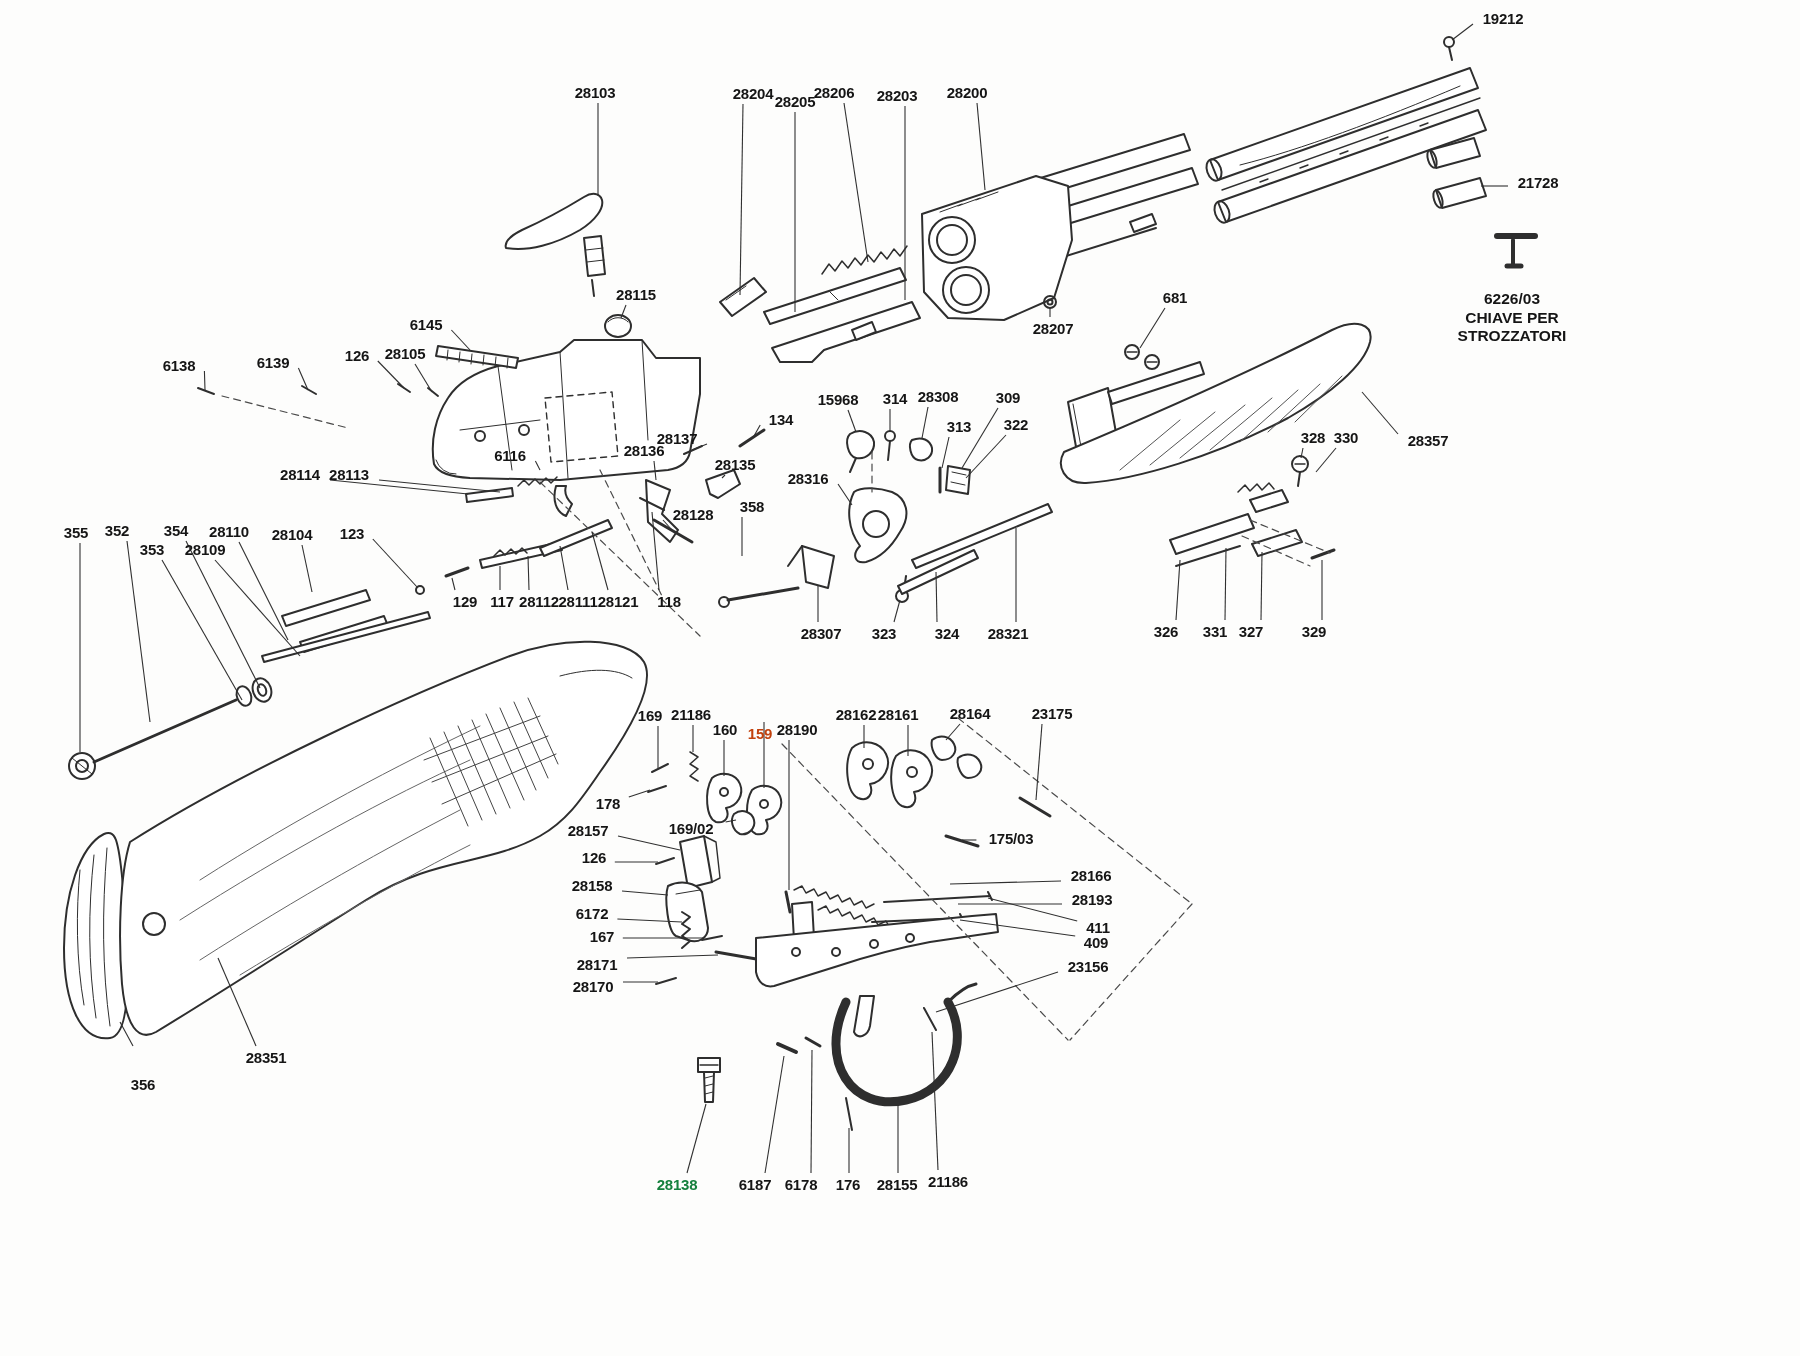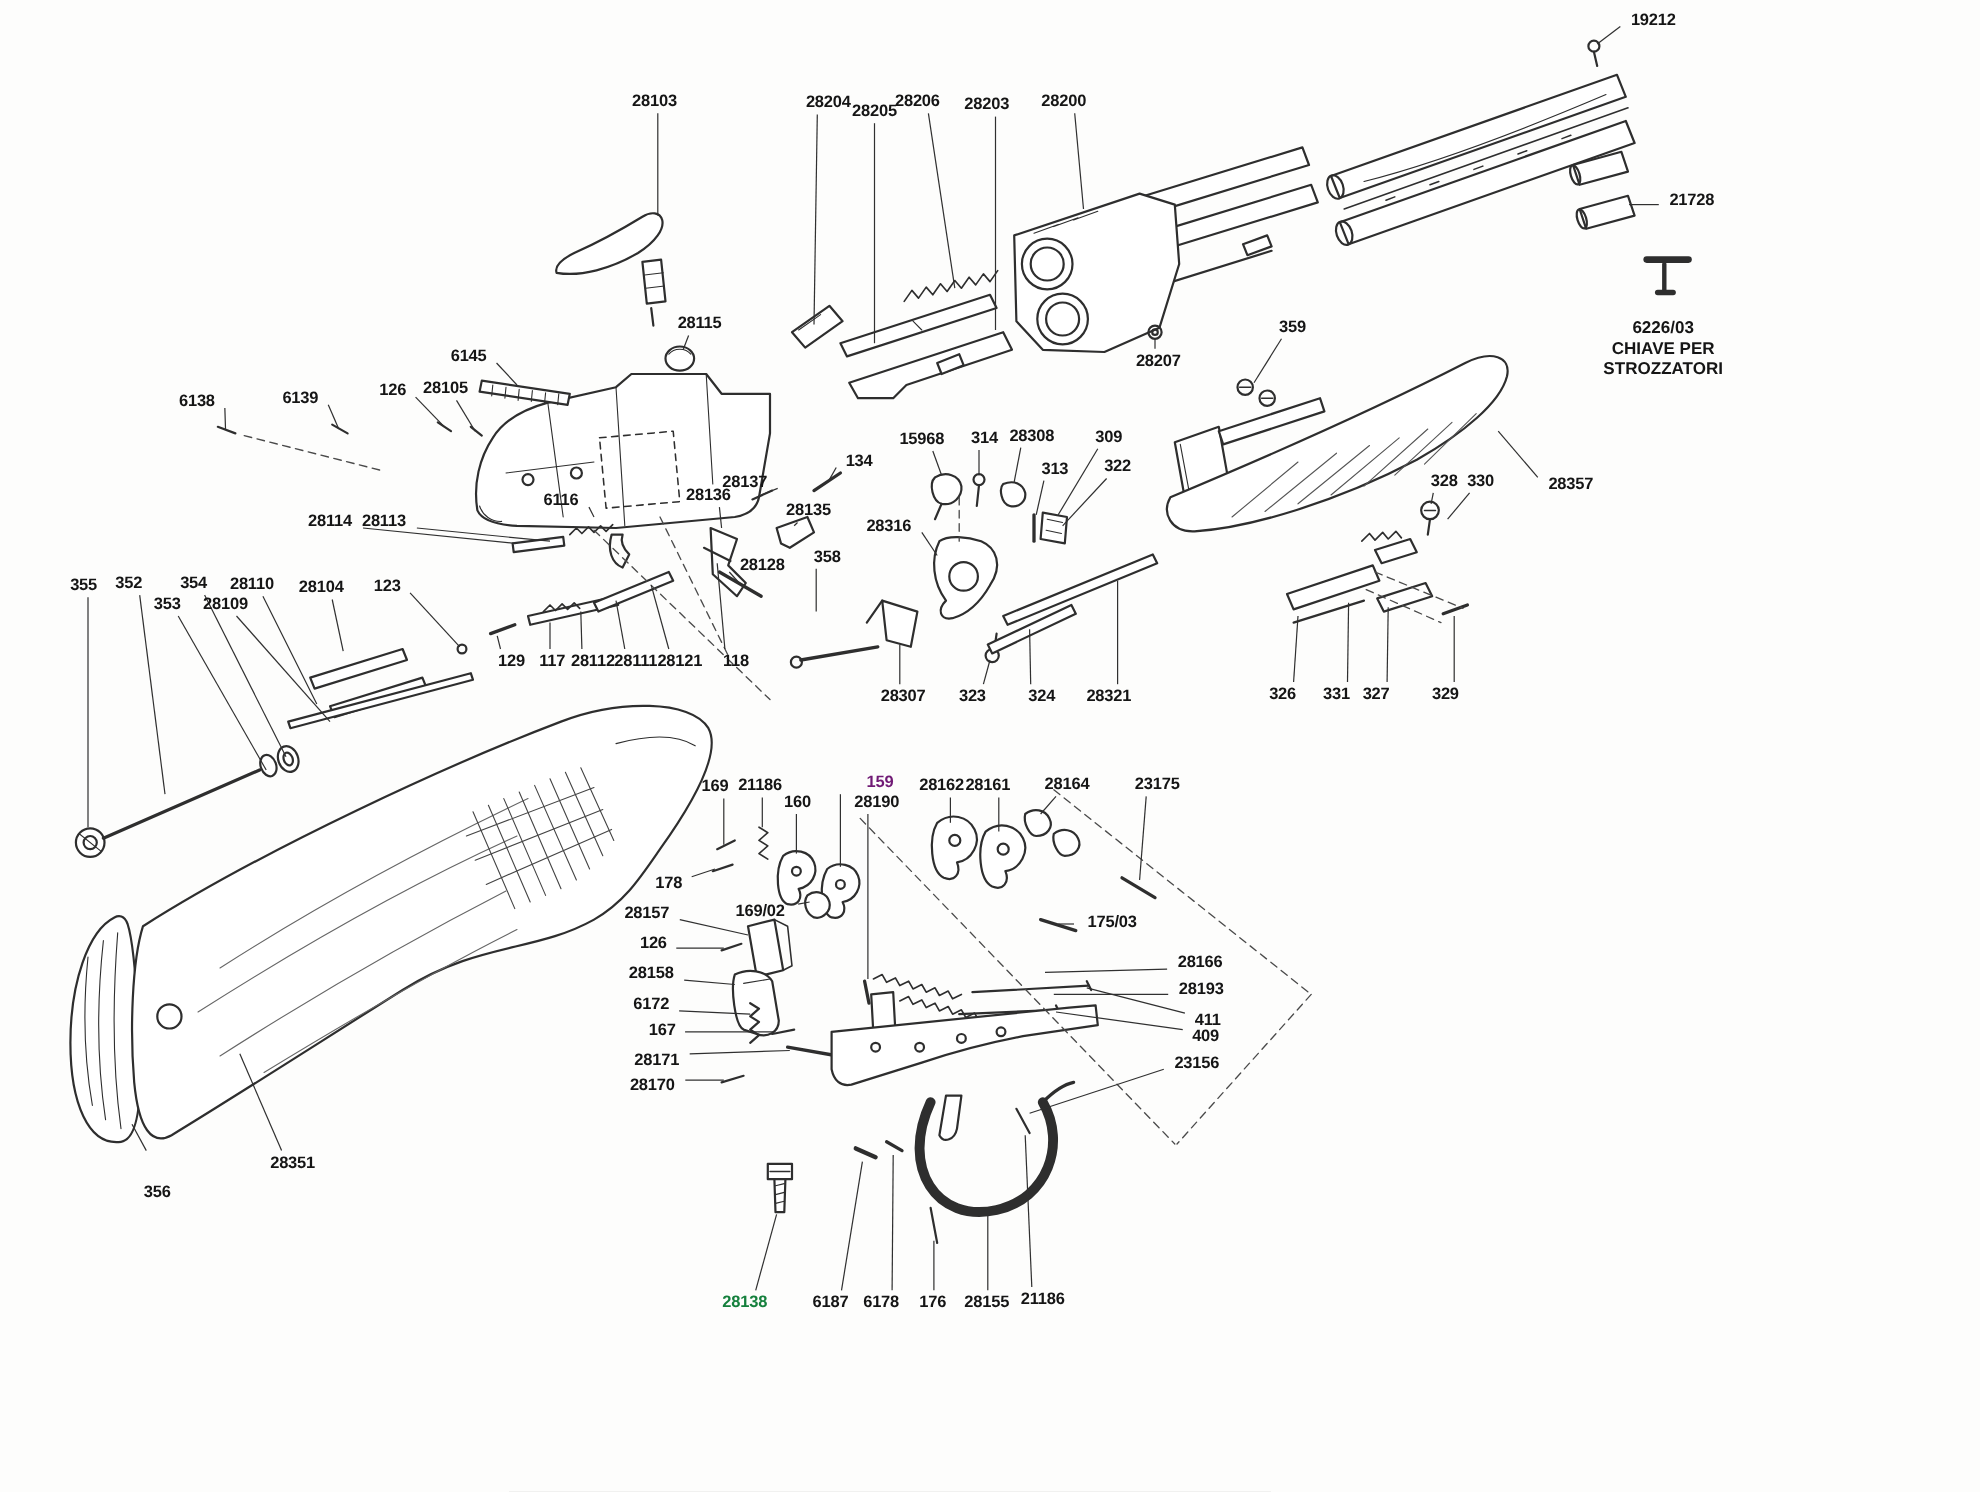--- a/index.html
+++ b/index.html
@@ -391,21 +391,21 @@
 <div class="part-label" style="left: 1503px; top: 18px; color: rgb(21, 21, 21);">19212</div>
     <div class="part-label" style="left: 595px; top: 92px; color: rgb(21, 21, 21);">28103</div>
     <div class="part-label" style="left: 753px; top: 93px; color: rgb(21, 21, 21);">28204</div>
     <div class="part-label" style="left: 795px; top: 101px; color: rgb(21, 21, 21);">28205</div>
     <div class="part-label" style="left: 834px; top: 92px; color: rgb(21, 21, 21);">28206</div>
     <div class="part-label" style="left: 897px; top: 95px; color: rgb(21, 21, 21);">28203</div>
     <div class="part-label" style="left: 967px; top: 92px; color: rgb(21, 21, 21);">28200</div>
     <div class="part-label" style="left: 1538px; top: 182px; color: rgb(21, 21, 21);">21728</div>
     <div class="part-label" style="left: 636px; top: 294px; color: rgb(21, 21, 21);">28115</div>
     <div class="part-label" style="left: 426px; top: 324px; color: rgb(21, 21, 21);">6145</div>
-    <div class="part-label" style="left: 1175px; top: 297px; color: rgb(21, 21, 21);">359</div>
+    <div class="part-label" style="left: 1175px; top: 297px; color: rgb(21, 21, 21);">681</div>
     <div class="part-label" style="left: 1053px; top: 328px; color: rgb(21, 21, 21);">28207</div>
     <div class="part-label" style="left: 357px; top: 355px; color: rgb(21, 21, 21);">126</div>
     <div class="part-label" style="left: 405px; top: 353px; color: rgb(21, 21, 21);">28105</div>
     <div class="part-label" style="left: 179px; top: 365px; color: rgb(21, 21, 21);">6138</div>
     <div class="part-label" style="left: 273px; top: 362px; color: rgb(21, 21, 21);">6139</div>
     <div class="part-label" style="left: 838px; top: 399px; color: rgb(21, 21, 21);">15968</div>
     <div class="part-label" style="left: 895px; top: 398px; color: rgb(21, 21, 21);">314</div>
     <div class="part-label" style="left: 938px; top: 396px; color: rgb(21, 21, 21);">28308</div>
     <div class="part-label" style="left: 1008px; top: 397px; color: rgb(21, 21, 21);">309</div>
     <div class="part-label" style="left: 959px; top: 426px; color: rgb(21, 21, 21);">313</div>
@@ -441,21 +441,21 @@
     <div class="part-label" style="left: 884px; top: 633px; color: rgb(21, 21, 21);">323</div>
     <div class="part-label" style="left: 947px; top: 633px; color: rgb(21, 21, 21);">324</div>
     <div class="part-label" style="left: 1008px; top: 633px; color: rgb(21, 21, 21);">28321</div>
     <div class="part-label" style="left: 1166px; top: 631px; color: rgb(21, 21, 21);">326</div>
     <div class="part-label" style="left: 1215px; top: 631px; color: rgb(21, 21, 21); text-align: center;">331</div>
     <div class="part-label" style="left: 1251px; top: 631px; color: rgb(21, 21, 21);">327</div>
     <div class="part-label" style="left: 1314px; top: 631px; color: rgb(21, 21, 21);">329</div>
     <div class="part-label" style="left: 650px; top: 715px; color: rgb(21, 21, 21);">169</div>
     <div class="part-label" style="left: 691px; top: 714px; color: rgb(21, 21, 21);">21186</div>
     <div class="part-label" style="left: 725px; top: 729px; color: rgb(21, 21, 21);">160</div>
-    <div class="part-label" style="left: 760px; top: 711px; color: #701a75; margin-left: 40px;">159</div>
+    <div class="part-label" style="left: 760px; top: 733px; color: #c2410c;">159</div>
     <div class="part-label" style="left: 797px; top: 729px; color: rgb(21, 21, 21);">28190</div>
     <div class="part-label" style="left: 856px; top: 714px; color: rgb(21, 21, 21);">28162</div>
     <div class="part-label" style="left: 898px; top: 714px; color: rgb(21, 21, 21);">28161</div>
     <div class="part-label" style="left: 970px; top: 713px; color: rgb(21, 21, 21);">28164</div>
     <div class="part-label" style="left: 1052px; top: 713px; color: rgb(21, 21, 21);">23175</div>
     <div class="part-label" style="left: 608px; top: 803px; color: rgb(21, 21, 21);">178</div>
     <div class="part-label" style="left: 691px; top: 828px; color: rgb(21, 21, 21);">169/02</div>
     <div class="part-label" style="left: 588px; top: 830px; color: rgb(21, 21, 21);">28157</div>
     <div class="part-label" style="left: 1011px; top: 838px; color: rgb(21, 21, 21);">175/03</div>
     <div class="part-label" style="left: 594px; top: 857px; color: rgb(21, 21, 21);">126</div>

